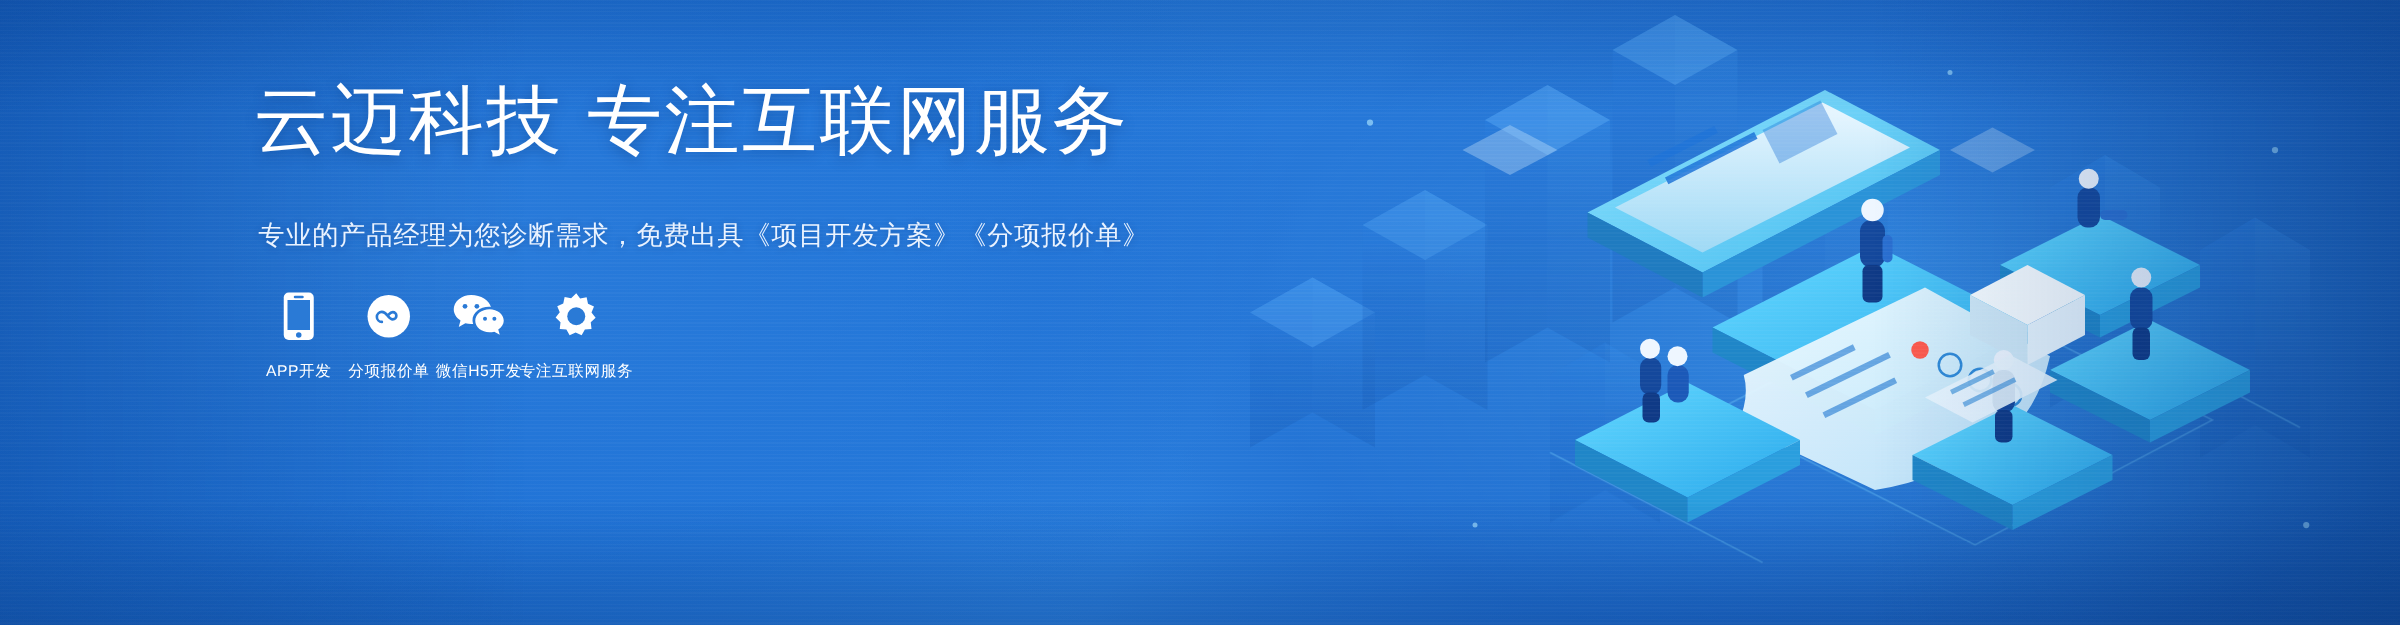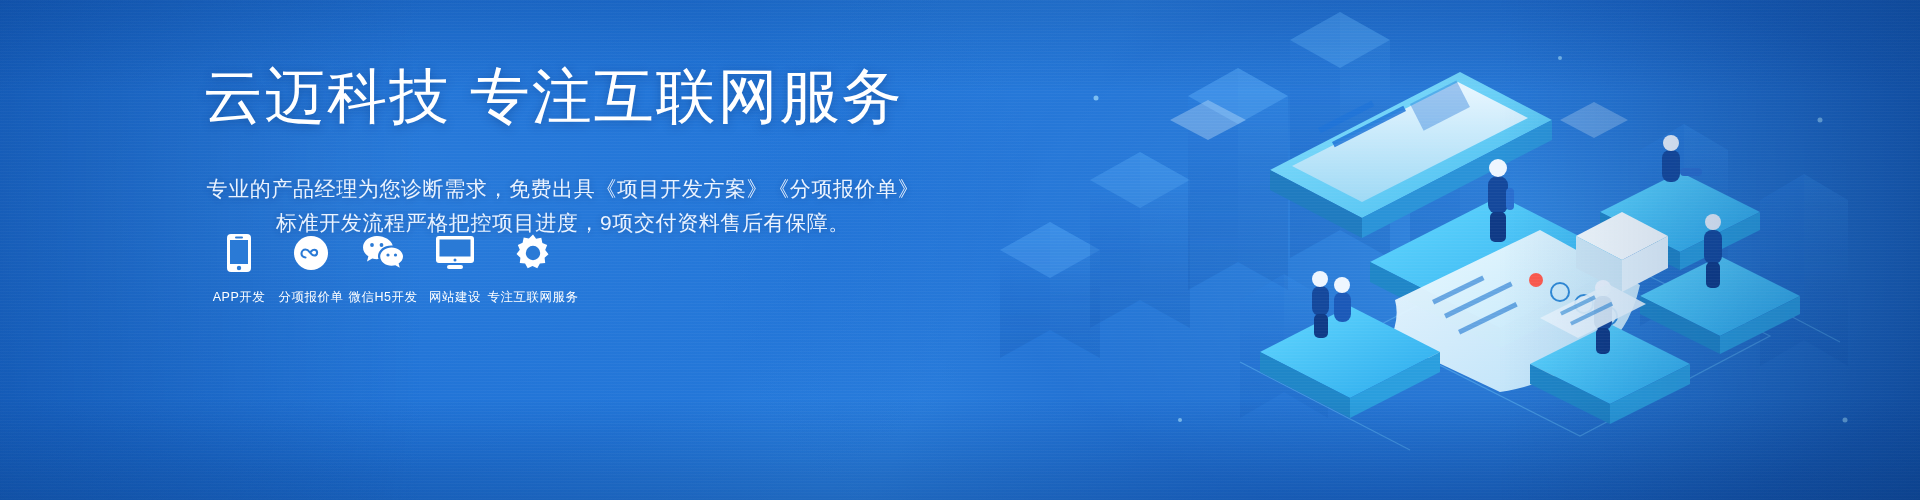--- a/index.html
+++ b/index.html
@@ -231,21 +231,20 @@
       </g>
     </svg>
   </div>
 
   <div class="scan"></div>
   <div class="vign"></div>
 
   <div class="copy">
     <h1 class="headline">云迈科技 专注互联网服务</h1>
     <p class="sub">专业的产品经理为您诊断需求，免费出具《项目开发方案》《分项报价单》</p>
-    <p class="sub">标准开发流程严格把控项目进度，9项交付资料售后有保障。</p>
   </div>
 
   <div class="services">
 
     <div class="svc">
       <span class="ico">
         <svg width="26" height="40" viewBox="0 0 26 40" xmlns="http://www.w3.org/2000/svg">
           <rect x="1" y="1" width="24" height="38" rx="4" fill="#ffffff"></rect>
           <rect x="4" y="7" width="18" height="24" fill="#2a7ad6"></rect>
           <rect x="9" y="3.6" width="8" height="2" rx="1" fill="#2a7ad6"></rect>
@@ -272,31 +271,20 @@
           <circle cx="11" cy="11" r="1.9" fill="#2a7ad6"></circle>
           <circle cx="20.5" cy="11" r="1.9" fill="#2a7ad6"></circle>
           <path d="M42 22.6c0-5.1-5.1-9.2-11.4-9.2S19.2 17.5 19.2 22.6c0 5.1 5.1 9.2 11.4 9.2 1.3 0 2.6-.2 3.8-.5l4.4 2.4-1.2-4.1c2.7-1.7 4.4-4.3 4.4-7z" fill="#ffffff"></path>
           <circle cx="27" cy="21" r="1.6" fill="#2a7ad6"></circle>
           <circle cx="34.5" cy="21" r="1.6" fill="#2a7ad6"></circle>
         </svg>
       </span>
       <span class="lbl">微信H5开发</span>
     </div>
 
-    <div class="svc">
-      <span class="ico">
-        <svg width="40" height="36" viewBox="0 0 40 36" xmlns="http://www.w3.org/2000/svg">
-          <rect x="1" y="1" width="38" height="27" rx="3" fill="#ffffff"></rect>
-          <rect x="4.5" y="4.5" width="31" height="17" fill="#2a7ad6"></rect>
-          <circle cx="20" cy="25" r="1.5" fill="#2a7ad6"></circle>
-          <rect x="12" y="30" width="16" height="4" rx="2" fill="#ffffff"></rect>
-        </svg>
-      </span>
-      <span class="lbl">网站建设</span>
-    </div>
 
     <div class="svc svc-wide">
       <span class="ico">
         <svg width="40" height="40" viewBox="0 0 40 40" xmlns="http://www.w3.org/2000/svg">
           <path fill="#ffffff" d="M20 1.5l3.1 4.3 5.2-1.1 1.1 5.2 4.8 2.2-2 4.9 3.3 4.2-3.9 3.6.6 5.3-5.3.5-2.6 4.6-4.8-2.3-4.8 2.3-2.6-4.6-5.3-.5.6-5.3L3.5 21l3.3-4.2-2-4.9 4.8-2.2 1.1-5.2 5.2 1.1z"></path>
           <circle cx="20" cy="20" r="7.2" fill="#2a7ad6"></circle>
         </svg>
       </span>
       <span class="lbl">专注互联网服务</span>
     </div>

